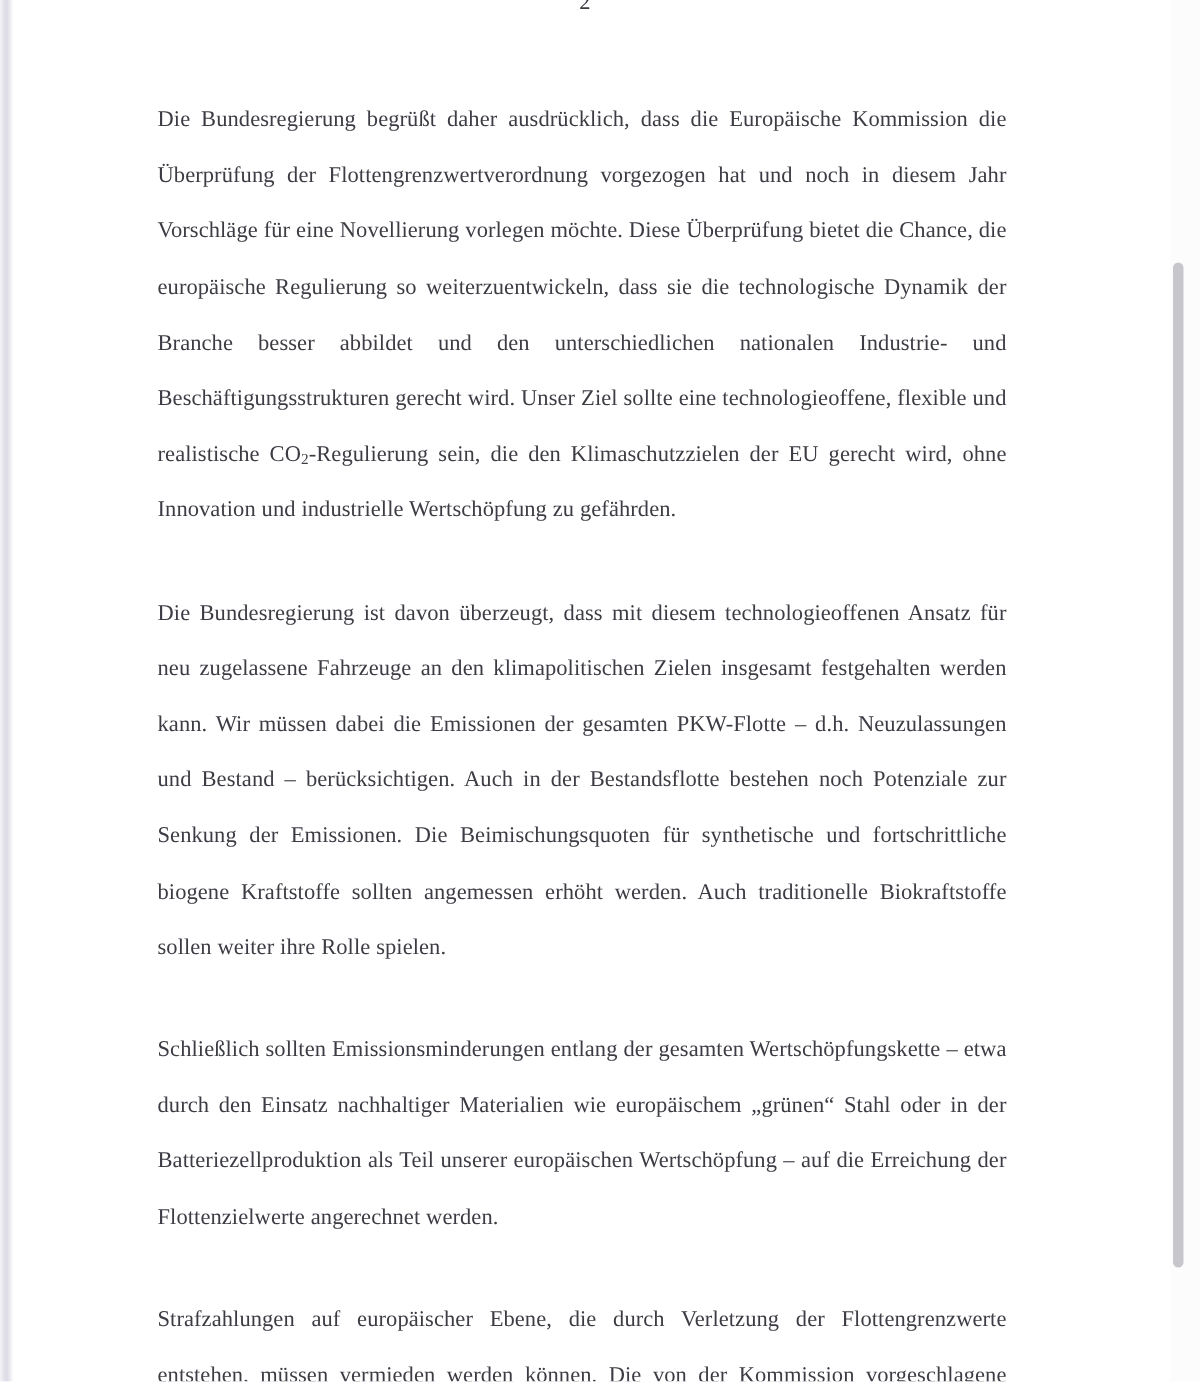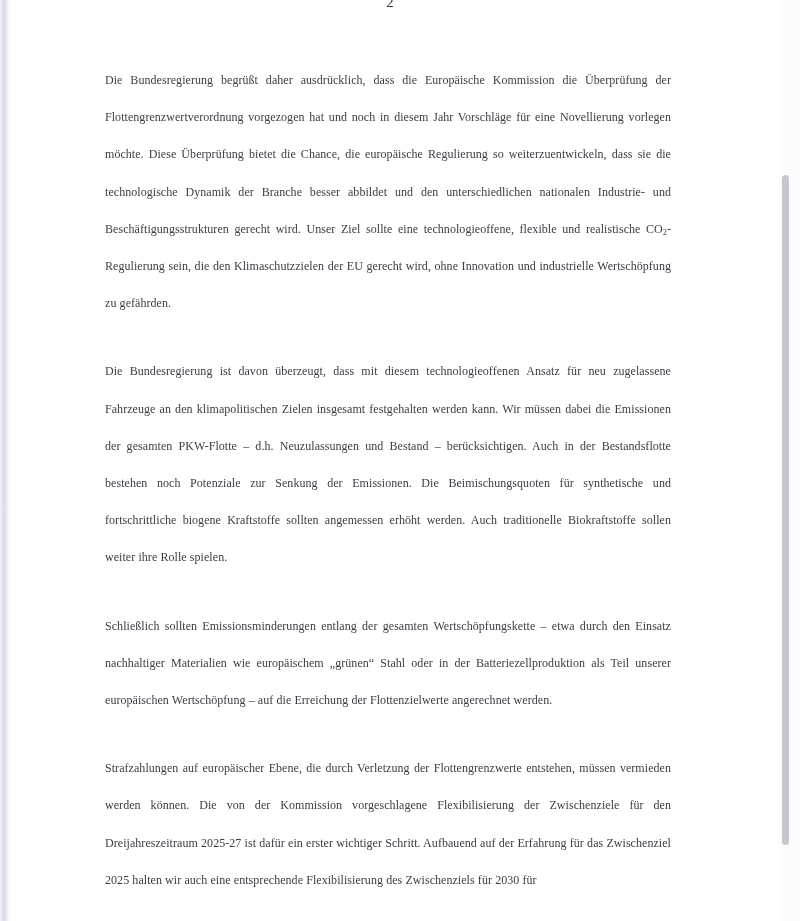--- a/index.html
+++ b/index.html
@@ -107,21 +107,21 @@
     position: absolute;
     left: 96px;
     top: 62px;
     width: 566px;
   }
 
   p.para {
     margin: 0 0 31px 0;
     text-align: justify;
     text-justify: inter-word;
-    font-size: 12px;
+    font-size: 15px;
     line-height: 37.2px;
     color: #3c3c44;
     hyphens: manual;
     word-spacing: 0.1px;
     letter-spacing: 0.05px;
   }
   p.para:last-child { margin-bottom: 0; }
 
   sub {
     font-size: 0.68em;

